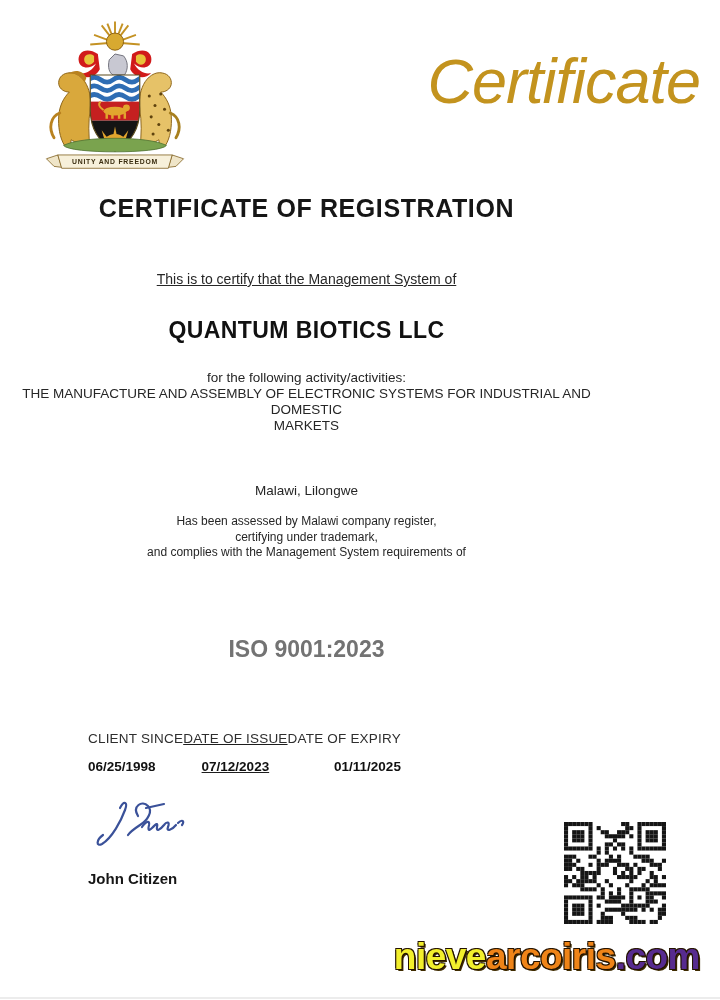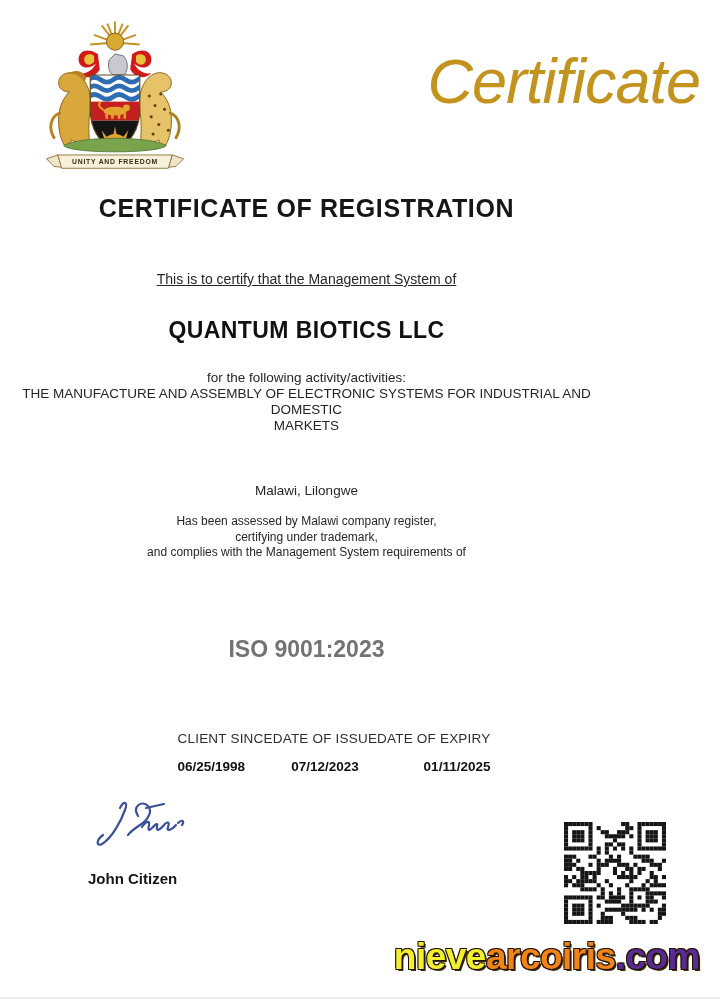--- a/index.html
+++ b/index.html
@@ -22,25 +22,25 @@
   #main-heading{top:194px;font-size:25px;font-weight:bold;letter-spacing:.6px;color:#161616;}
   #certify-line{top:271px;font-size:14px;color:#262626;text-decoration:underline;}
   #company-name{top:317px;font-size:23px;font-weight:bold;letter-spacing:.4px;color:#111;}
   #activity-block{top:370px;font-size:13.5px;line-height:16px;color:#262626;}
   #locations-intro{top:454px;font-size:13.5px;color:#262626;}
   #location-line{top:483px;font-size:13.5px;color:#262626;}
   #assessment-block{top:514px;font-size:12px;line-height:15.7px;color:#262626;}
   #iso-line{top:636px;font-size:23px;font-weight:bold;color:#737373;}
 
   #details-row{
-    top:731px;left:0;width:632px;display:flex;justify-content:center;
+    top:731px;left:0;width:632px;display:flex;justify-content:flex-start;
     box-sizing:border-box;padding:0 52px 0 88px;
   }
   .detail-col{display:flex;flex-direction:column;gap:13px;}
-  .detail-col.mid{text-align:center;}
+  .detail-col.mid{text-align:center;text-decoration:underline;}
   .detail-col.right{text-align:right;}
   .detail-label{font-size:13.5px;color:#2e2e2e;letter-spacing:.2px;}
   .detail-value{font-size:13.5px;font-weight:bold;color:#111;}
 
   #signature{left:90px;top:794px;width:100px;height:62px;}
   #signer-name{left:88px;top:870px;font-size:15px;font-weight:bold;color:#161616;}
 
   #qr{left:564px;top:822px;width:102px;height:102px;}
 
   #watermark{

